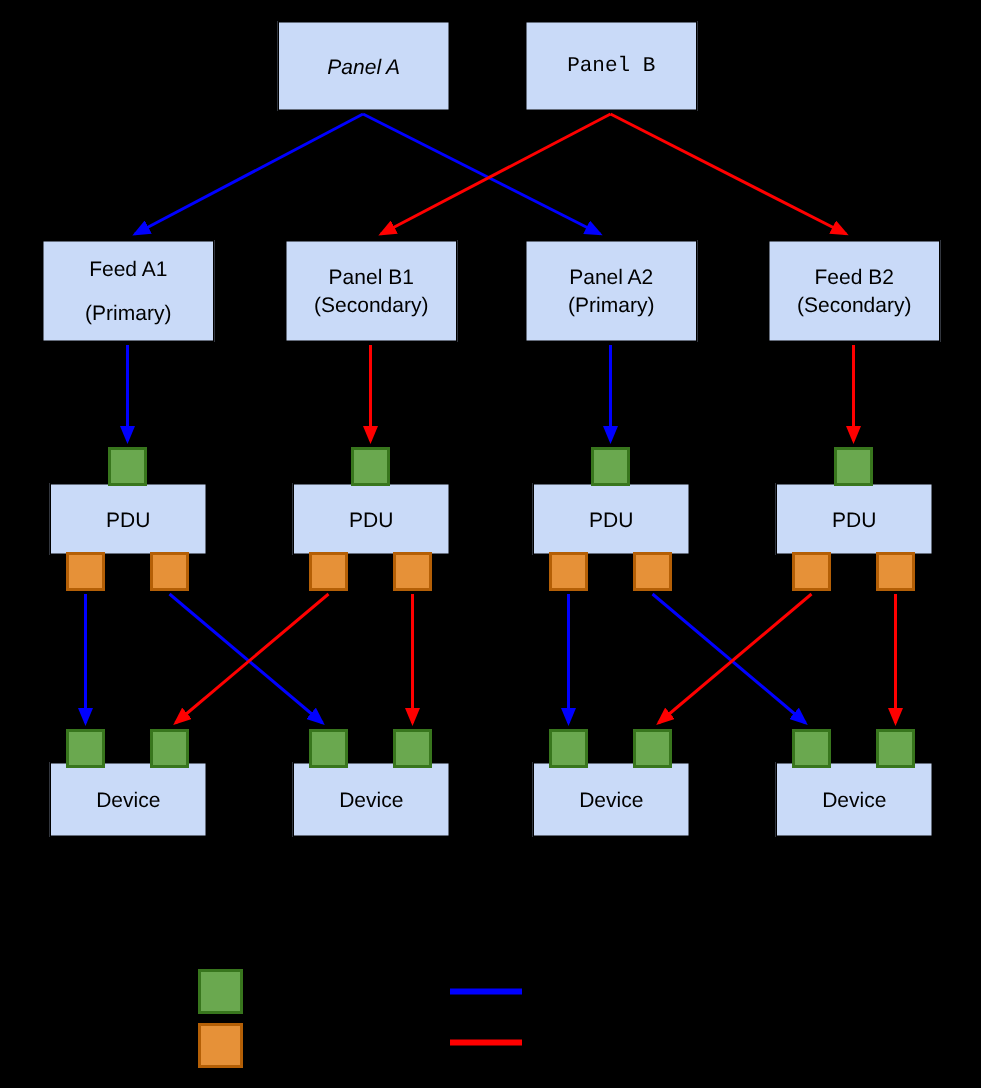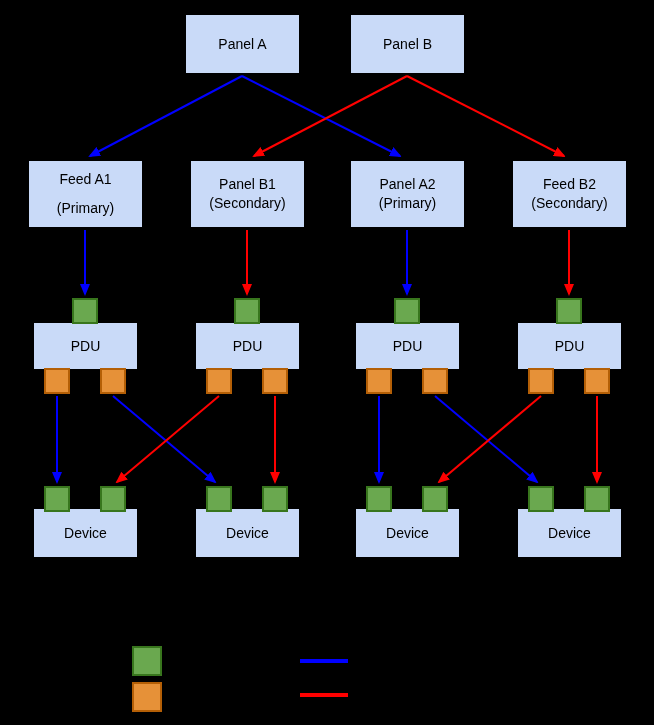--- a/index.html
+++ b/index.html
@@ -92,24 +92,24 @@
 
     <line class="blue" x1="379" y1="396" x2="379" y2="482" marker-end="url(#arrow-blue)"></line>
     <line class="blue" x1="435" y1="396" x2="537" y2="482" marker-end="url(#arrow-blue)"></line>
     <line class="red" x1="541" y1="396" x2="439" y2="482" marker-end="url(#arrow-red)"></line>
     <line class="red" x1="597" y1="396" x2="597" y2="482" marker-end="url(#arrow-red)"></line>
 
     <line class="blue legend" x1="300" y1="661" x2="348" y2="661"></line>
     <line class="red legend" x1="300" y1="695" x2="348" y2="695"></line>
   </svg>
 
-  <div class="box" style="left:185px; top:14px; width:115px; height:60px;">
+  <div class="box" style="left:185px; top:14px; width:115px; height:60px;font-style:italic;">
     <span>Panel A</span>
   </div>
-  <div class="box" style="left:350px; top:14px; width:115px; height:60px;">
+  <div class="box" style="left:350px; top:14px; width:115px; height:60px;font-family:Liberation Mono, monospace;">
     <span>Panel B</span>
   </div>
 
   <div class="box" style="left:28px; top:160px; width:115px; height:68px;gap:10px;">
     <span>Feed A1</span>
     <span>(Primary)</span>
   </div>
   <div class="box" style="left:190px; top:160px; width:115px; height:68px;">
     <span>Panel B1</span>
     <span>(Secondary)</span>

